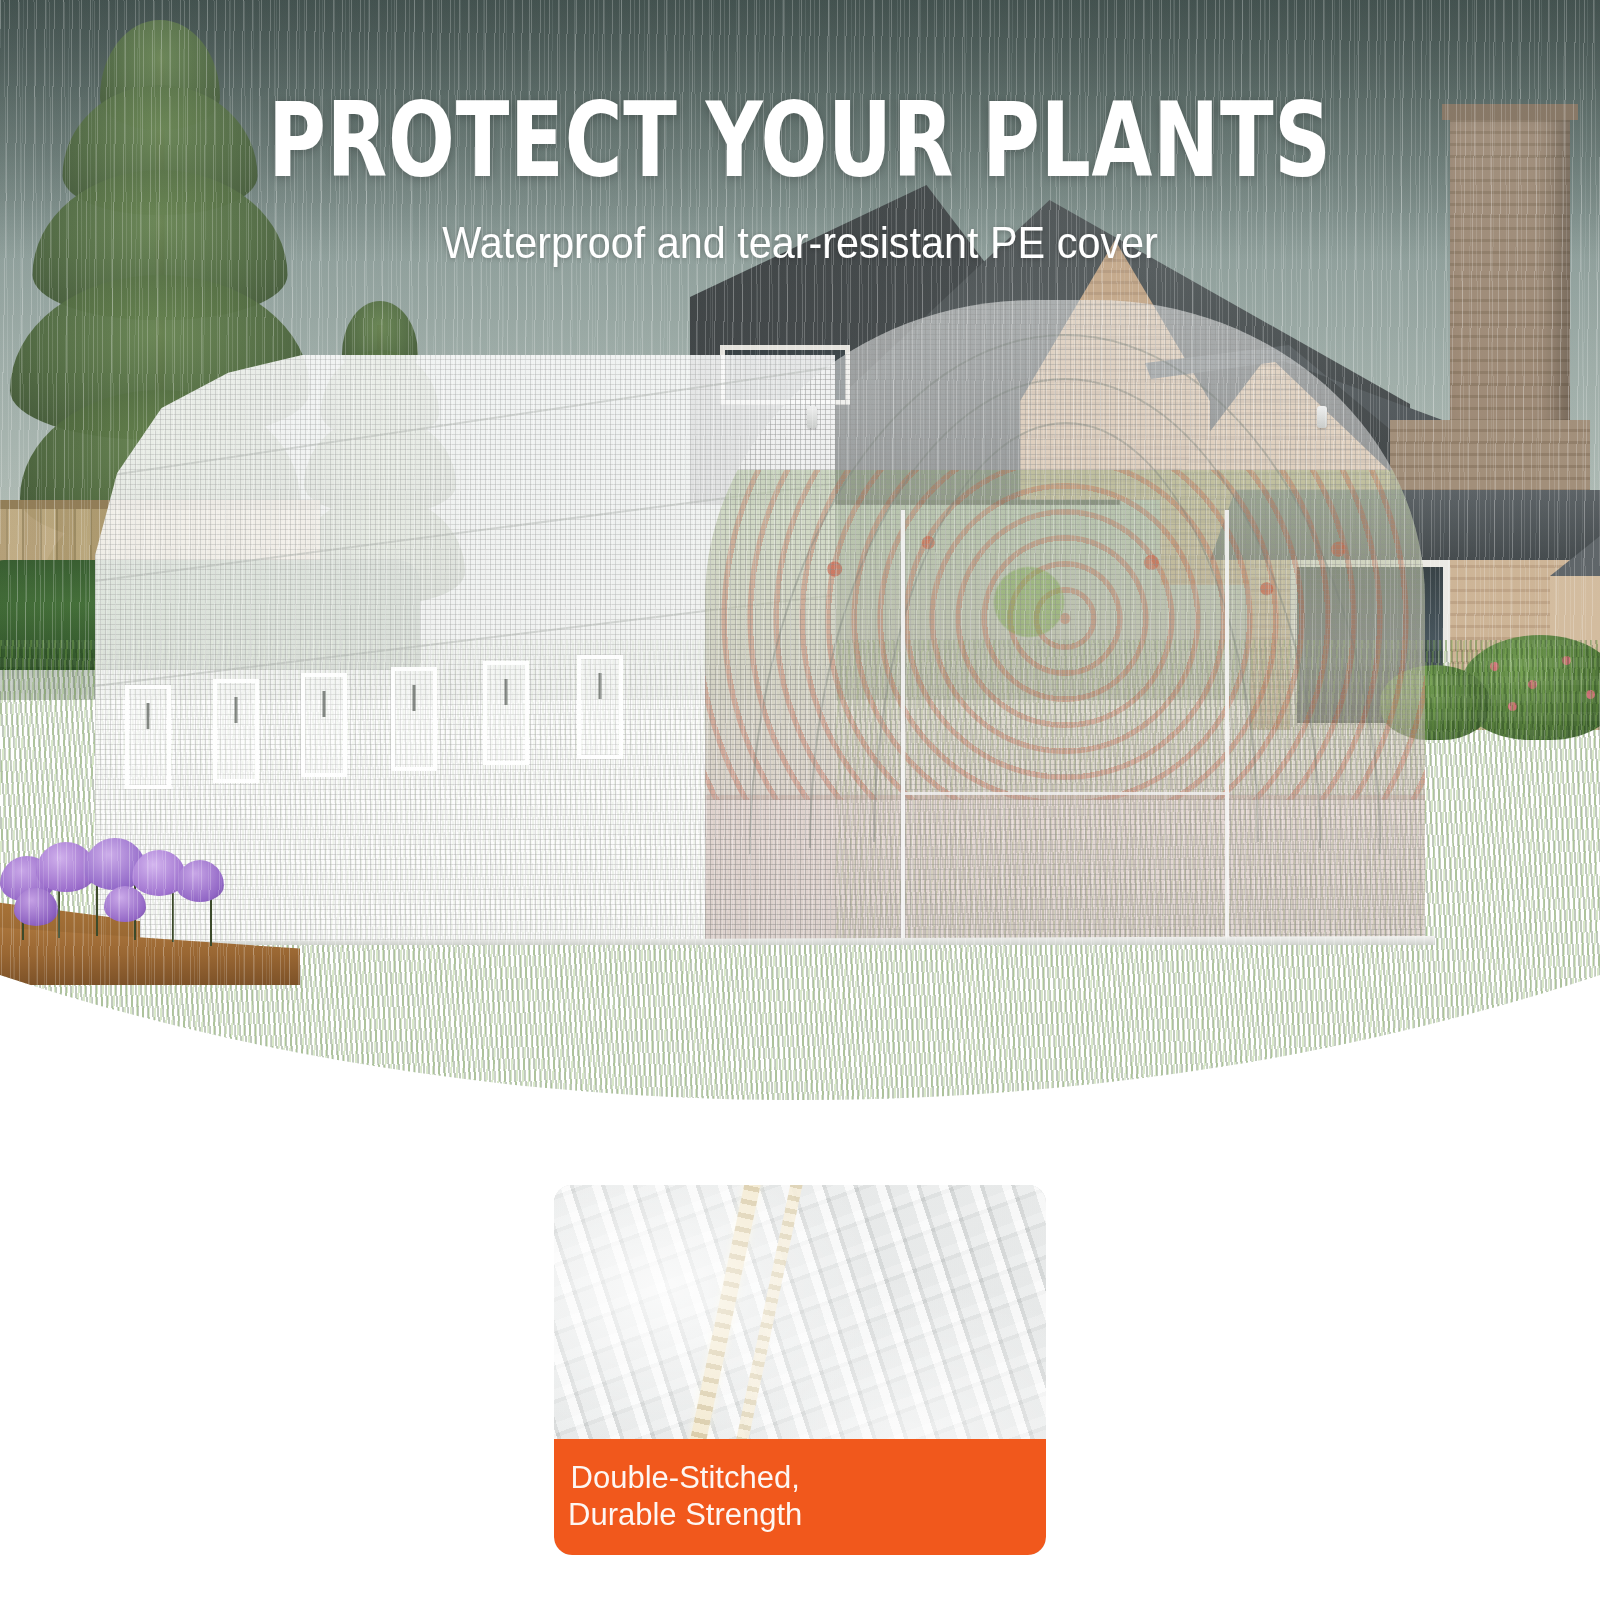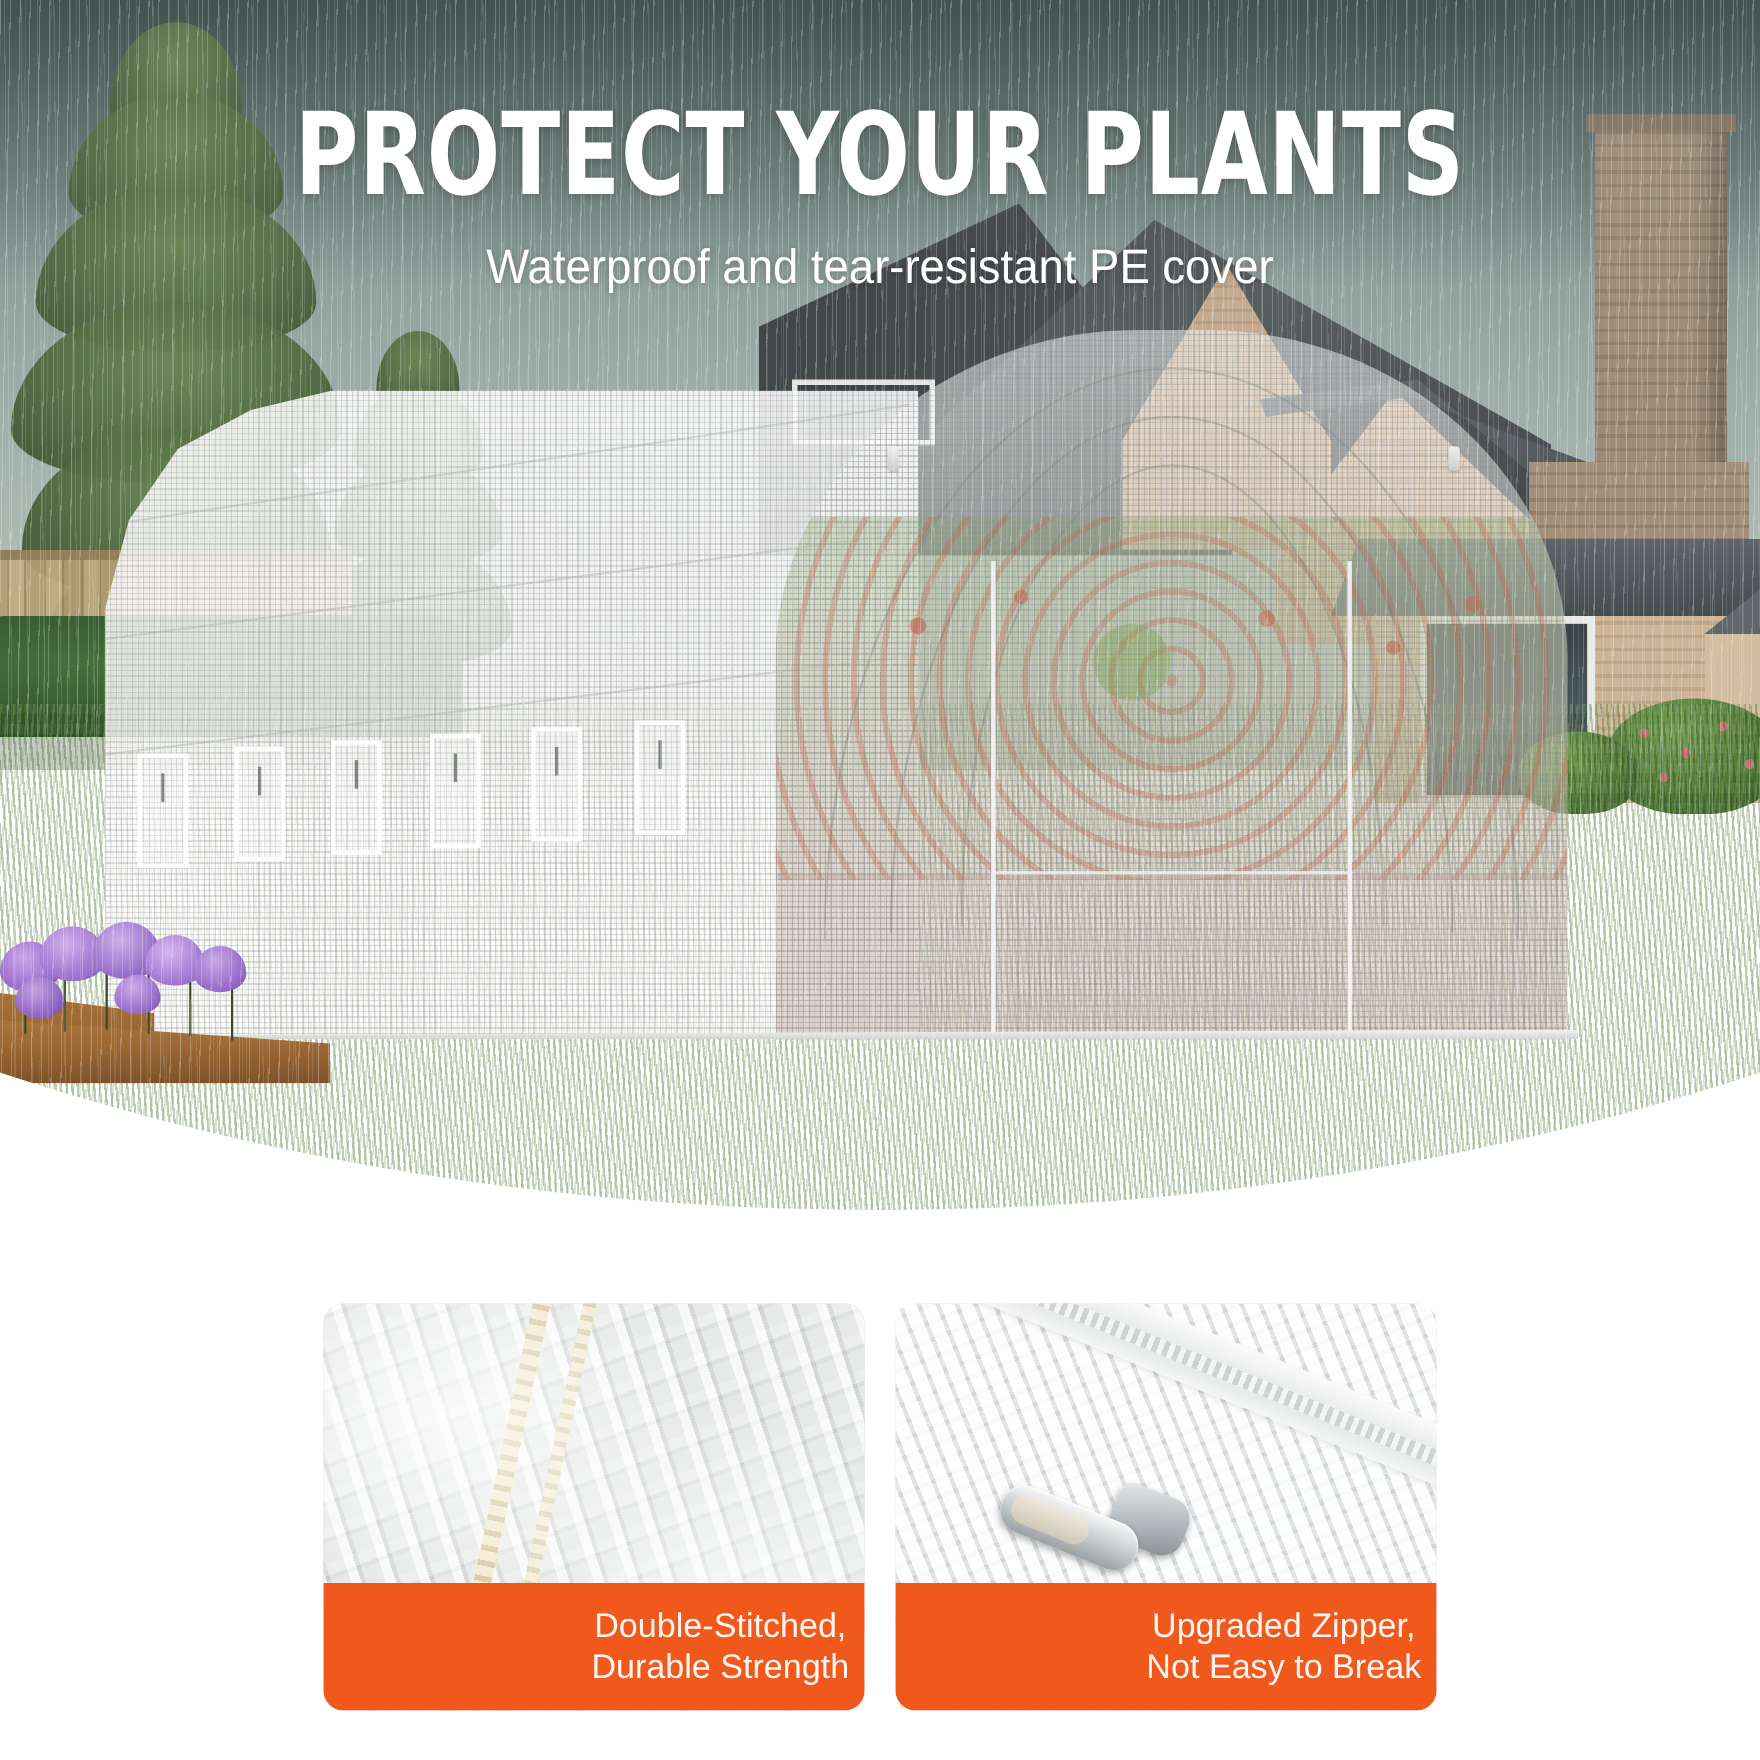--- a/index.html
+++ b/index.html
@@ -280,21 +280,21 @@
   }
   .card{
     position:relative; width:492px; height:370px;
     border-radius:18px; overflow:hidden;
     background:#e9eaea;
   }
   .card-img{ position:absolute; inset:0; }
   .cap{
     position:absolute; left:0; bottom:0; width:100%; min-height:86px;
     background:#F1581C;
-    display:flex; align-items:center; justify-content:flex-end;
+    display:flex; align-items:center; justify-content:flex-start;
     text-align:center;
     color:#fdf6f2; font-size:31px; line-height:1.18;
     padding:8px 14px;
     border-radius:0 0 18px 18px;
   }
   .cap.two-line{ min-height:116px; }
 
   
   .c1-bg{ position:absolute; inset:0; background:linear-gradient(160deg,#eceded 0%,#e3e4e4 55%,#d9dada 100%); }
   .c1-sheet{
@@ -529,30 +529,13 @@
       <div class="c2-gloss"></div>
     </div>
     <div class="cap two-line">
       <span>
         <span>Double-Stitched,</span><br>
         <span>Durable Strength</span>
       </span>
     </div>
   </div>
 
-  <div class="card">
-    <div class="card-img">
-      <div class="c3-bg"></div>
-      <div class="c3-tape"></div>
-      <div class="c3-teeth"></div>
-      <div class="slider-body"></div>
-      <div class="slider">
-        <div class="slider-inner"></div>
-      </div>
-    </div>
-    <div class="cap two-line">
-      <span>
-        <span>Upgraded Zipper,</span><br>
-        <span>Not Easy to Break</span>
-      </span>
-    </div>
-  </div>
 </div>
 
 </body></html>

